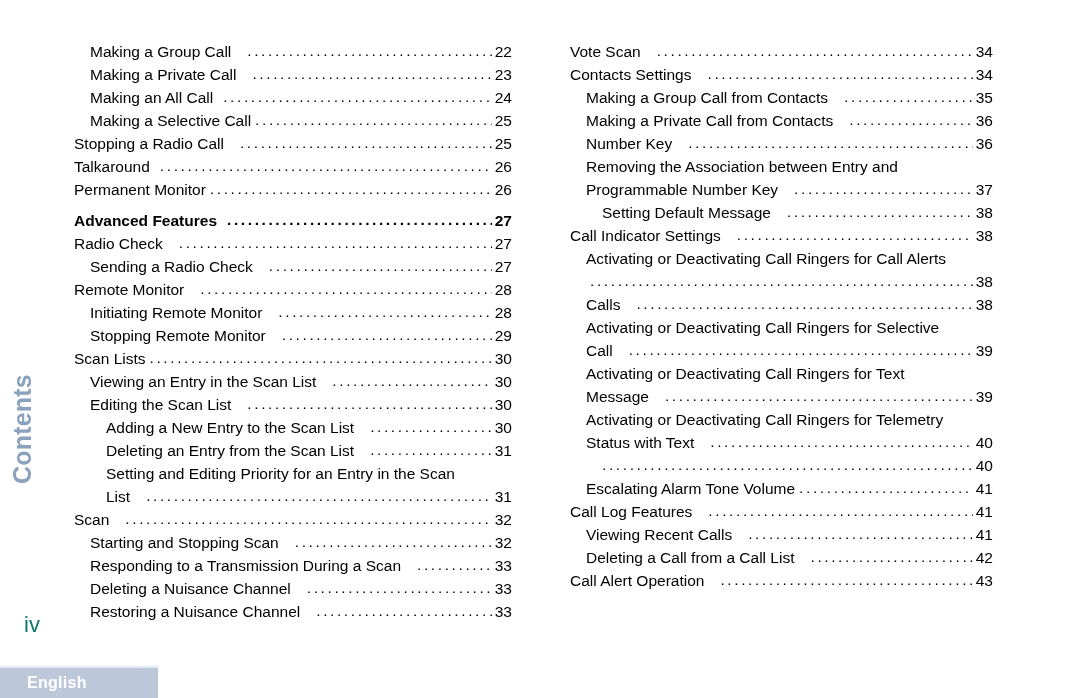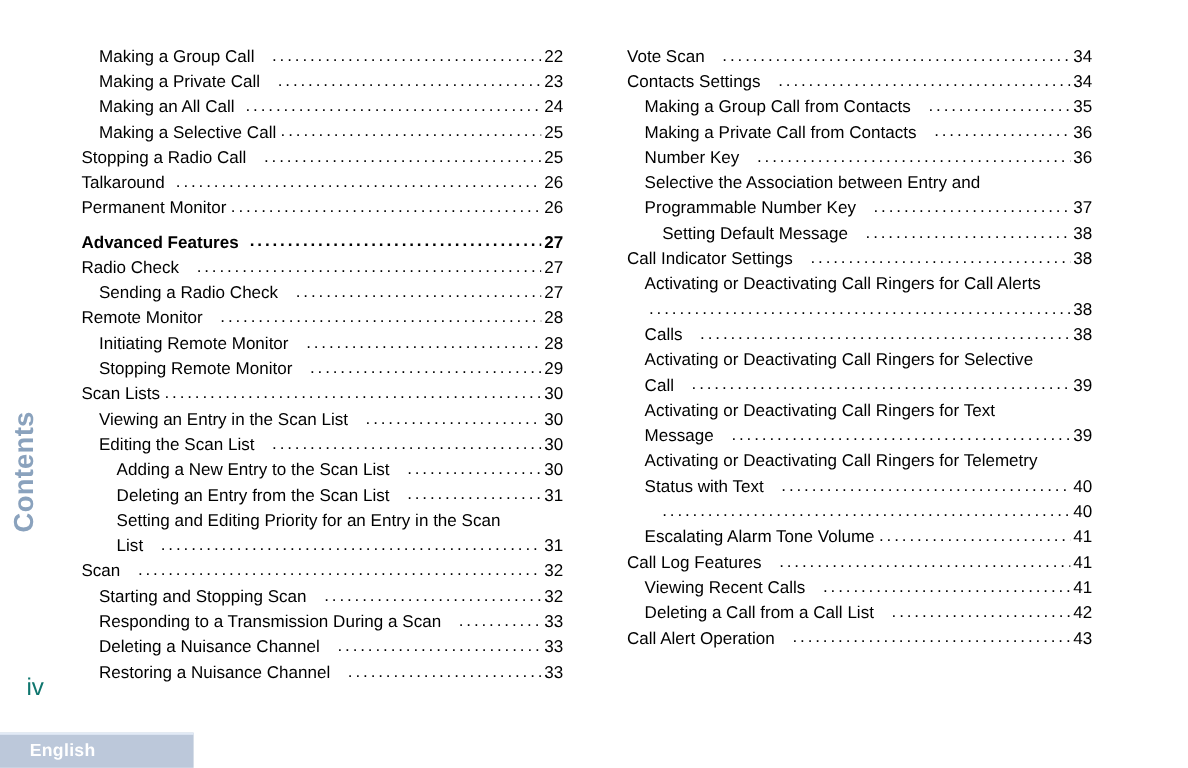--- a/index.html
+++ b/index.html
@@ -44,21 +44,21 @@
     font-size: 22px;
     font-weight: normal;
     color: #0f766e;
   }
 
   
   #language-tab {
     position: absolute;
     left: 0px;
     top: 666px;
-    width: 176px;
+    width: 158px;
     height: 32px;
     background: #bcc8da;
     border-top: 2px solid #e2eaf6;
     box-sizing: border-box;
     display: flex;
     align-items: center;
   }
   #language-tab .lang-text {
     margin-left: 27px;
     color: #ffffff;
@@ -337,21 +337,21 @@
       </div>
     </div>
     <div class="toc-entry lvl2">
       <div class="entry-line gap-md">
         <span class="entry-title">Number Key</span>
         <span class="leader"></span>
         <span class="page-num">36</span>
       </div>
     </div>
     <div class="toc-entry lvl2">
-      <div class="entry-wrap">Selective the Association between Entry and</div>
+      <div class="entry-wrap">Removing the Association between Entry and</div>
       <div class="entry-line gap-md">
         <span class="entry-title">Programmable Number Key</span>
         <span class="leader"></span>
         <span class="page-num">37</span>
       </div>
     </div>
     <div class="toc-entry lvl3">
       <div class="entry-line gap-md">
         <span class="entry-title">Setting Default Message</span>
         <span class="leader"></span>

